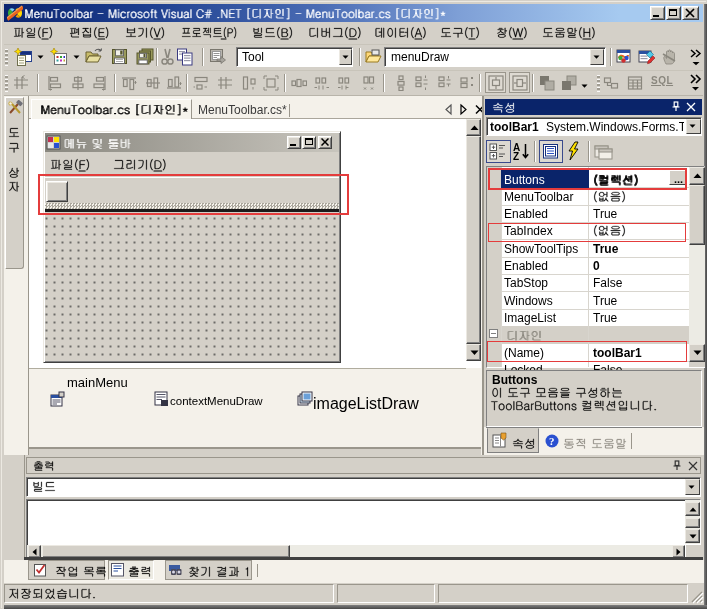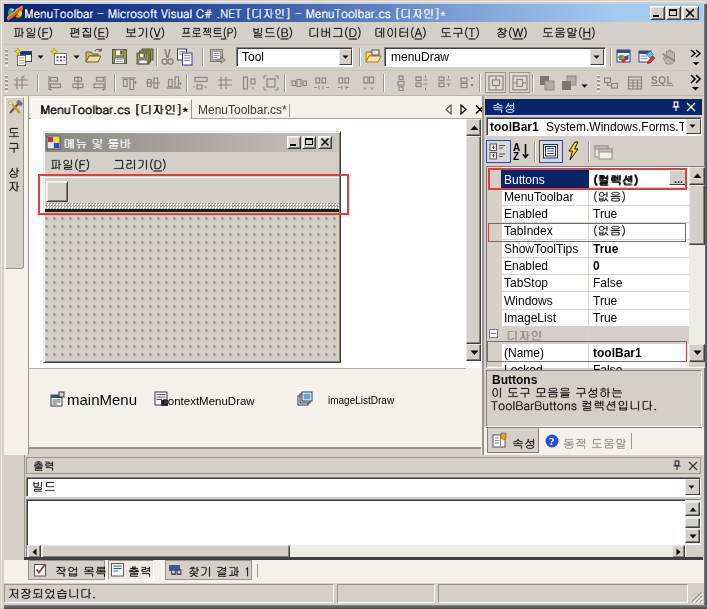--- a/index.html
+++ b/index.html
@@ -473,34 +473,34 @@
 <div style="position:absolute;left:29px;top:368px;width:437px;height:1px;background:#b0ac9e"></div>
 <div style="position:absolute;left:29px;top:369px;width:452px;height:78px;background:#f4f1ea"></div>
 <div style="position:absolute;left:29px;top:447px;width:452px;height:2px;background:#9a968c"></div>
 <div style="position:absolute;left:29px;top:449px;width:452px;height:6px;background:#d4d0c8"></div>
 <svg style="position:absolute;left:50px;top:391px;" width="15" height="16" viewBox="0 0 15 16">
 <rect x="1" y="4" width="11" height="11" fill="#fff" stroke="#334"></rect>
 <rect x="1" y="4" width="11" height="3" fill="#2a50a0"></rect>
 <path d="M2.5 9 L10.5 9 M2.5 11 L10.5 11 M2.5 13 L7 13" stroke="#556" stroke-width="1.1"></path>
 <rect x="9" y="1" width="5" height="5" fill="#d4d0c8" stroke="#334"></rect>
 </svg>
-<div class="lt " style="left:67px;top:392px;font-size:15px;color:#000">mainMenu</div>
+<div class="lt " style="left:67px;top:376px;font-size:13px;color:#000">mainMenu</div>
 <svg style="position:absolute;left:154px;top:391px;" width="15" height="16" viewBox="0 0 15 16">
 <rect x="1" y="1" width="12" height="13" fill="#fff" stroke="#334"></rect>
 <path d="M2.5 3.5 L11.5 3.5 M2.5 6 L11.5 6 M2.5 8.5 L8 8.5" stroke="#556" stroke-width="1.1"></path>
 <rect x="7" y="9" width="7" height="6" fill="#334"></rect>
 </svg>
-<div class="lt " style="left:162px;top:396px;font-size:11.5px;color:#000">contextMenuDraw</div>
+<div class="lt " style="left:170px;top:396px;font-size:11.5px;color:#000">contextMenuDraw</div>
 <svg style="position:absolute;left:297px;top:391px;" width="16" height="16" viewBox="0 0 16 16">
 <rect x="1" y="5" width="10" height="9" fill="#fff" stroke="#334"></rect>
 <rect x="3" y="3" width="10" height="9" fill="#cfe4f4" stroke="#334"></rect>
 <rect x="5" y="1" width="10" height="9" fill="#fff" stroke="#334"></rect>
 <rect x="6.5" y="2.5" width="7" height="6" fill="#6aa0d8"></rect>
 </svg>
-<div class="lt " style="left:328px;top:396px;font-size:10px;color:#000">imageListDraw</div>
+<div class="lt " style="left:313px;top:396px;font-size:16px;color:#000">imageListDraw</div>
 <div style="position:absolute;left:43px;top:131px;width:298px;height:232px;background:#d4d0c8;border:1px solid;border-color:#ece9e2 #404040 #404040 #ece9e2;box-shadow:inset 1px 1px 0 #fff,inset -1px -1px 0 #808080"></div>
 <div style="position:absolute;left:45px;top:133px;width:294px;height:19px;background:linear-gradient(to right,#8a8880,#c8c5bd)"></div>
 <svg style="position:absolute;left:46px;top:135px;" width="15" height="15" viewBox="0 0 15 15">
 <rect x="1" y="1" width="13" height="13" fill="#d4d0c8" stroke="#555"></rect>
 <rect x="2" y="2" width="5" height="5" fill="#c03050"></rect>
 <rect x="8" y="2" width="5" height="5" fill="#ffe000"></rect>
 <rect x="8" y="8" width="5" height="5" fill="#2a50d0"></rect>
 <rect x="2" y="8" width="5" height="5" fill="#e8e8e8"></rect>
 </svg>
 <svg class="t" style="left:63px;top:147.5px">

